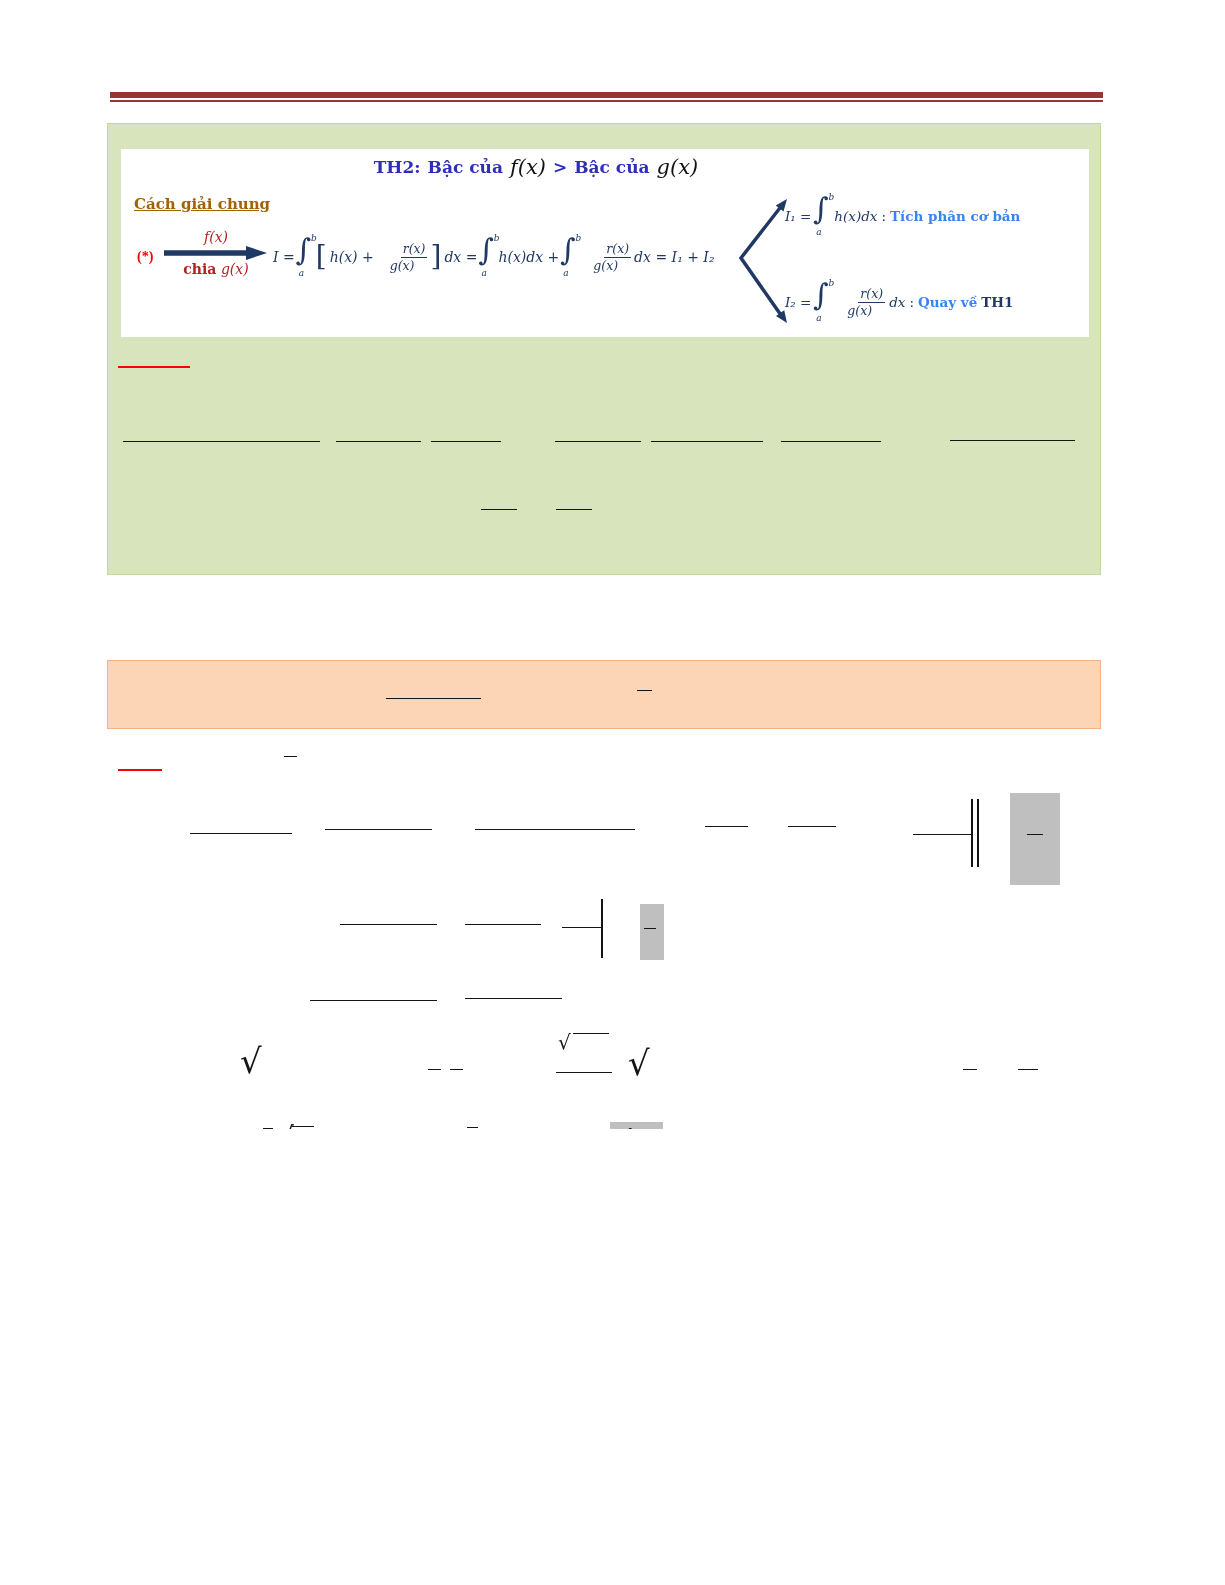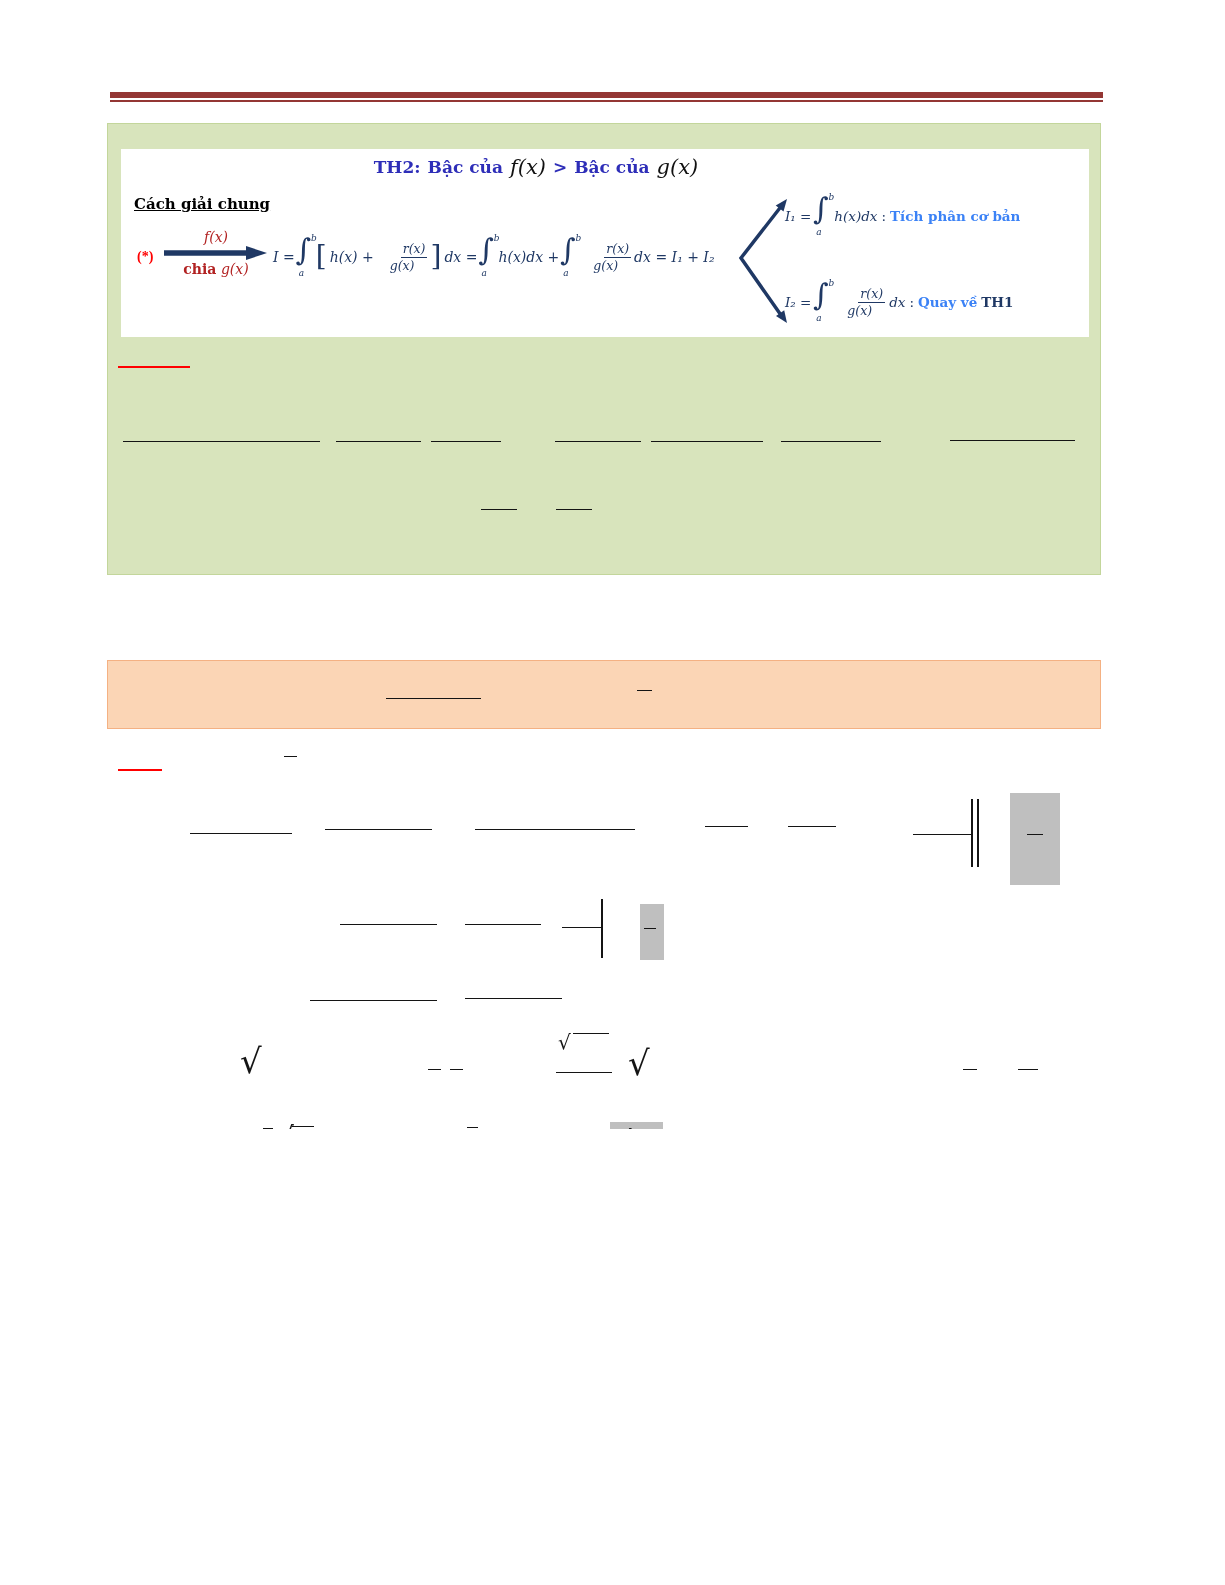--- a/index.html
+++ b/index.html
@@ -19,21 +19,21 @@
   .redl{position:absolute;height:2px;background:#ff0000;}
   .grayrect{position:absolute;background:#bfbfbf;}
   .rad{position:absolute;color:#141414;line-height:1;font-family:"DejaVu Serif",serif;}
 
   
   .blue{color:#2e2eb8;font-weight:bold;}
   .darkred{color:#3b82f6;font-weight:bold;}
   .fire{color:#b22222;}
   .mathbig{font-style:italic;font-family:"DejaVu Serif",serif;font-size:21px;color:#111;}
   .fp-title{position:absolute;left:0;top:6px;width:830px;display:flex;justify-content:center;align-items:center;gap:7px;font-size:17px;font-family:"DejaVu Serif","Liberation Serif",serif;}
-  .method{position:absolute;left:13px;top:46px;font-size:15px;font-weight:bold;color:#000000;text-decoration:underline;font-family:"DejaVu Serif",serif;}
+  .method{position:absolute;left:13px;top:46px;font-size:15px;font-weight:bold;color:#a16207;text-decoration:underline;font-family:"DejaVu Serif",serif;}
   .star{position:absolute;left:16px;top:100px;color:#ff0000;font-weight:bold;font-size:14px;}
 
   .division{position:absolute;left:42px;top:80px;width:106px;display:flex;flex-direction:column;align-items:center;line-height:1.15;font-size:14px;font-family:"DejaVu Serif",serif;}
   .division i{font-style:italic;}
 
   .main-eq{position:absolute;left:152px;top:78px;width:462px;height:60px;display:flex;align-items:center;gap:3px;font-size:14px;color:#1f3864;font-family:"DejaVu Serif",serif;white-space:nowrap;}
   .main-eq i,.br i{font-style:italic;}
   .brk{font-size:28px;font-weight:300;line-height:1;transform:translateY(-1px);}
 
   .frac{display:inline-flex;flex-direction:column;align-items:center;line-height:1.08;font-size:12.5px;font-style:italic;}

